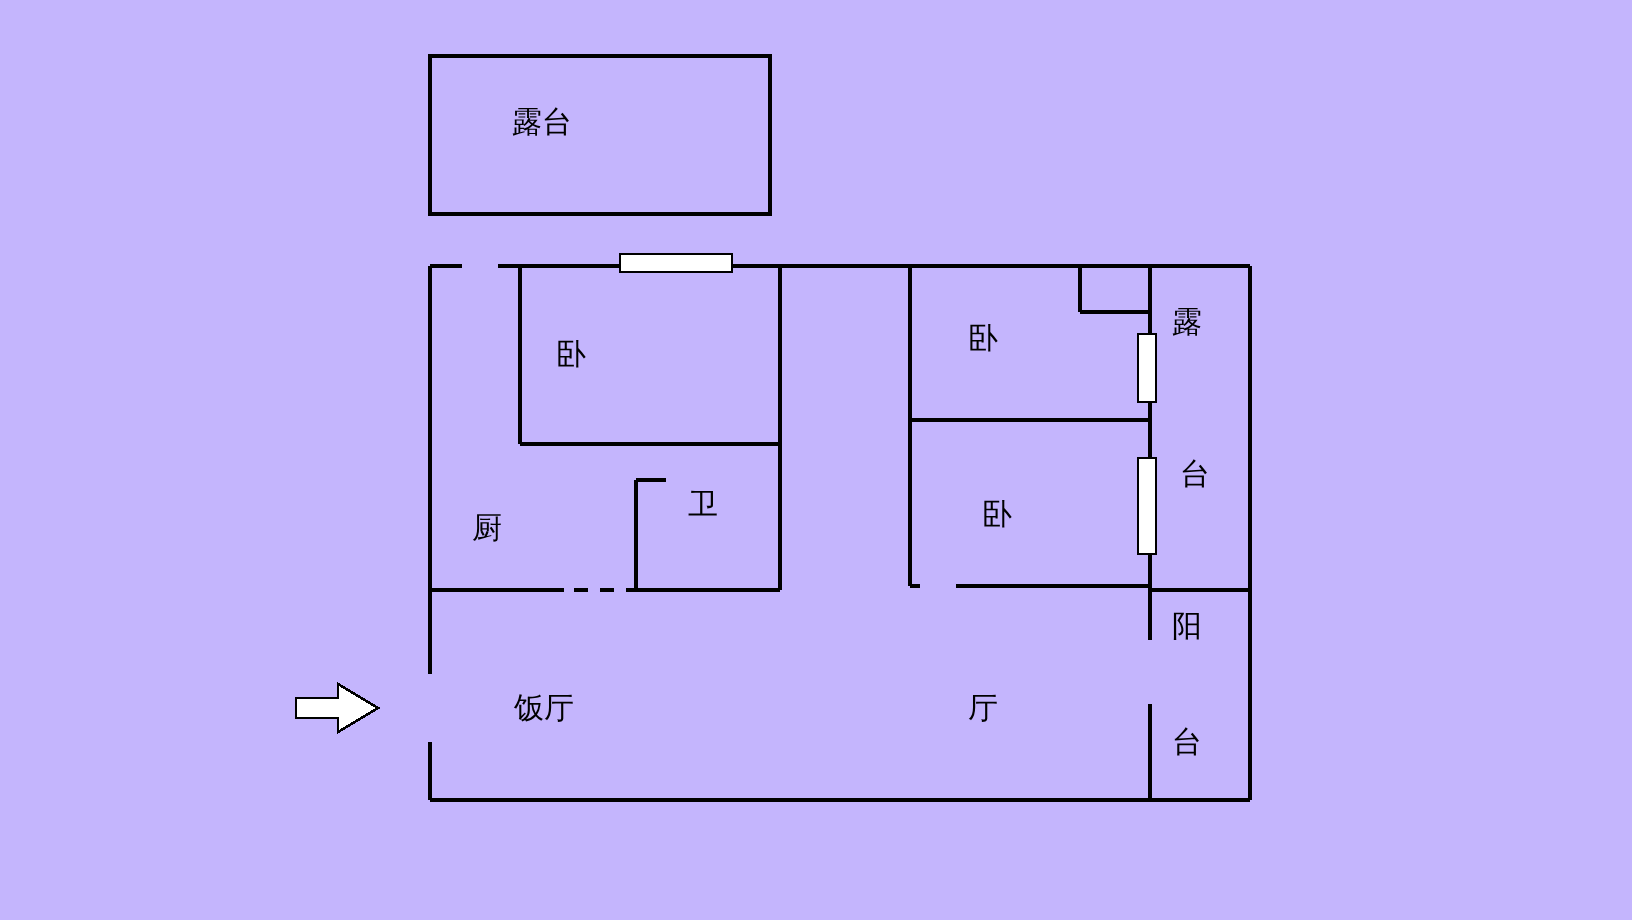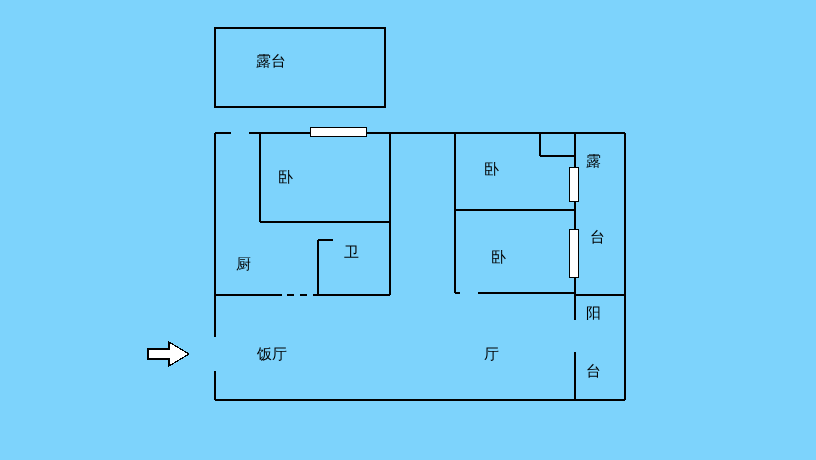--- a/index.html
+++ b/index.html
@@ -4,21 +4,21 @@
 <style>
   html, body {
     margin: 0;
     padding: 0;
     background: #ffffff;
   }
   .stage {
     position: relative;
     width: 816px;
     height: 460px;
-    background: #7dd3fc;
+    background: #c4b5fd;
     overflow: hidden;
   }
   svg {
     display: block;
   }
   svg text {
     font-family: "DejaVu Sans", "Liberation Sans", sans-serif;
     font-size: 15px;
     fill: #000000;
   }

